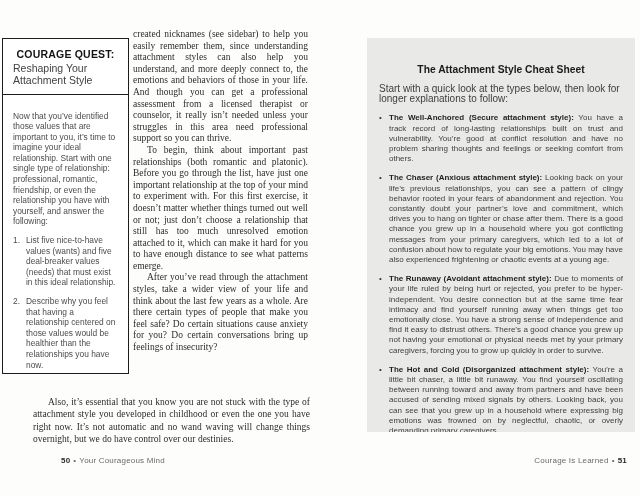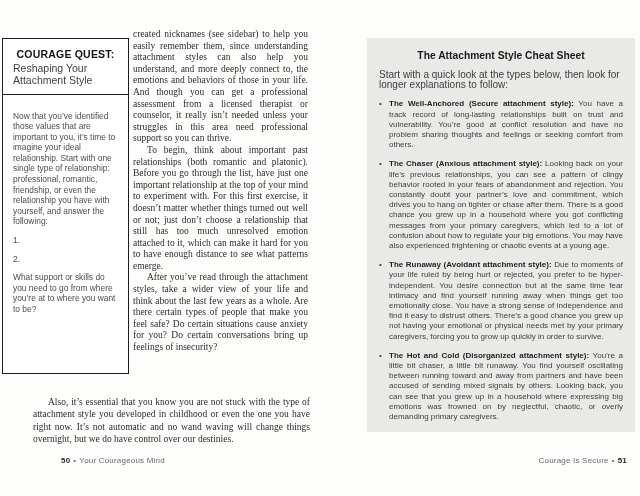--- a/index.html
+++ b/index.html
@@ -35,21 +35,21 @@
   }
   
   .footer{position:absolute;top:456px;font-size:8px;color:#6b6b6b;letter-spacing:.2px;padding-left:28px;}
   .footer-left{left:33px;}
   .footer-right{right:13px;}
   .page-num{font-weight:bold;color:#2a2a2a;}
   .footer-sep{margin:0 3px;color:#6b6b6b;}
   
   .gray-box{
     position:absolute;left:367px;top:38px;width:268px;height:394px;
-    background:#e9e9e7;box-sizing:border-box;padding:10px 12px 8px;overflow:hidden;
+    background:#e9e9e7;box-sizing:border-box;padding:24px 12px 8px;overflow:hidden;
   }
   .cheat-title{text-align:center;font-weight:bold;font-size:10.3px;color:#1b1b1b;margin:2px 0 9px;}
   .cheat-intro{font-size:10px;line-height:10.2px;color:#3e3e3e;margin:0 0 9px;}
   .bullet-item{display:flex;margin:0 0 9px;font-size:8px;line-height:10.2px;color:#3e3e3e;}
   .bullet-marker{flex:0 0 10px;color:#3a3a3a;}
   .bullet-text{flex:1;text-align:justify;}
   .bullet-lead{font-weight:bold;color:#1f1f1f;}
 </style>
 </head>
 <body>
@@ -60,23 +60,25 @@
 
     <div class="sidebar-box">
       <div class="sidebar-header">
         <div class="sidebar-title1">COURAGE QUEST:</div>
         <div class="sidebar-title2">Reshaping Your Attachment Style</div>
       </div>
       <div class="sidebar-body">
         <p>Now that you’ve identified those values that are important to you, it’s time to imagine your ideal relationship. Start with one single type of relationship: professional, romantic, friendship, or even the relationship you have with yourself, and answer the following:</p>
         <div class="sidebar-list-item">
           <span class="sidebar-list-num">1.</span>
+          <span class="sidebar-list-text">List five nice-to-have values (wants) and five deal-breaker values (needs) that must exist in this ideal relationship.</span>
         </div>
         <div class="sidebar-list-item">
           <span class="sidebar-list-num">2.</span>
+          <span class="sidebar-list-text">Describe why you feel that having a relationship centered on those values would be healthier than the relationships you have now.</span>
         </div>
         <p>What support or skills do you need to go from where you’re at to where you want to be?</p>
       </div>
     </div>
 
     <div class="mid-col">
       <p>created nicknames (see sidebar) to help you easily remember them, since understanding attachment styles can also help you understand, and more deeply connect to, the emotions and behaviors of those in your life. And though you can get a professional assessment from a licensed therapist or counselor, it really isn’t needed unless your struggles in this area need professional support so you can thrive.</p>
       <p class="indent">To begin, think about important past relationships (both romantic and platonic). Before you go through the list, have just one important relationship at the top of your mind to experiment with. For this first exercise, it doesn’t matter whether things turned out well or not; just don’t choose a relationship that still has too much unresolved emotion attached to it, which can make it hard for you to have enough distance to see what patterns emerge.</p>
       <p class="indent">After you’ve read through the attachment styles, take a wider view of your life and think about the last few years as a whole. Are there certain types of people that make you feel safe? Do certain situations cause anxiety for you? Do certain conversations bring up feelings of insecurity?</p>
     </div>
@@ -109,17 +111,17 @@
         <span class="bullet-text"><span class="bullet-lead">The Runaway (Avoidant attachment style):</span> <span>Due to moments of your life ruled by being hurt or rejected, you prefer to be hyper-independent. You desire connection but at the same time fear intimacy and find yourself running away when things get too emotionally close. You have a strong sense of independence and find it easy to distrust others. There’s a good chance you grew up not having your emotional or physical needs met by your primary caregivers, forcing you to grow up quickly in order to survive.</span></span>
       </div>
 
       <div class="bullet-item">
         <span class="bullet-marker">•</span>
         <span class="bullet-text"><span class="bullet-lead">The Hot and Cold (Disorganized attachment style):</span> <span>You’re a little bit chaser, a little bit runaway. You find yourself oscillating between running toward and away from partners and have been accused of sending mixed signals by others. Looking back, you can see that you grew up in a household where expressing big emotions was frowned on by neglectful, chaotic, or overly demanding primary caregivers.</span></span>
       </div>
     </div>
 
     <div class="footer footer-right">
-      <span>Courage Is Secure</span><span class="footer-sep">•</span><span class="page-num">51</span>
+      <span>Courage Is Learned</span><span class="footer-sep">•</span><span class="page-num">51</span>
     </div>
   </div>
 
 </div>
 
 </body></html>

